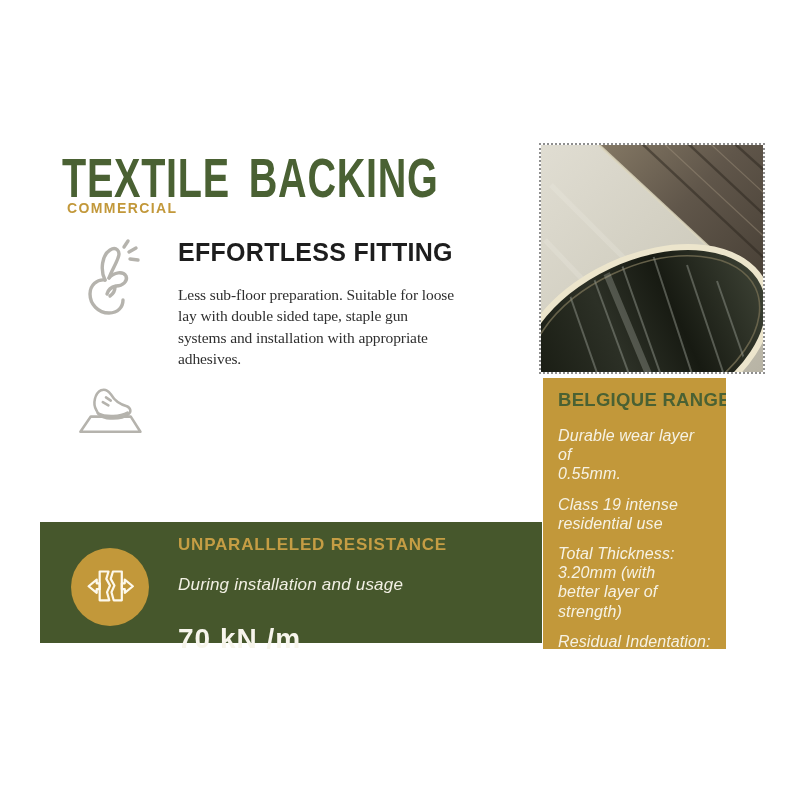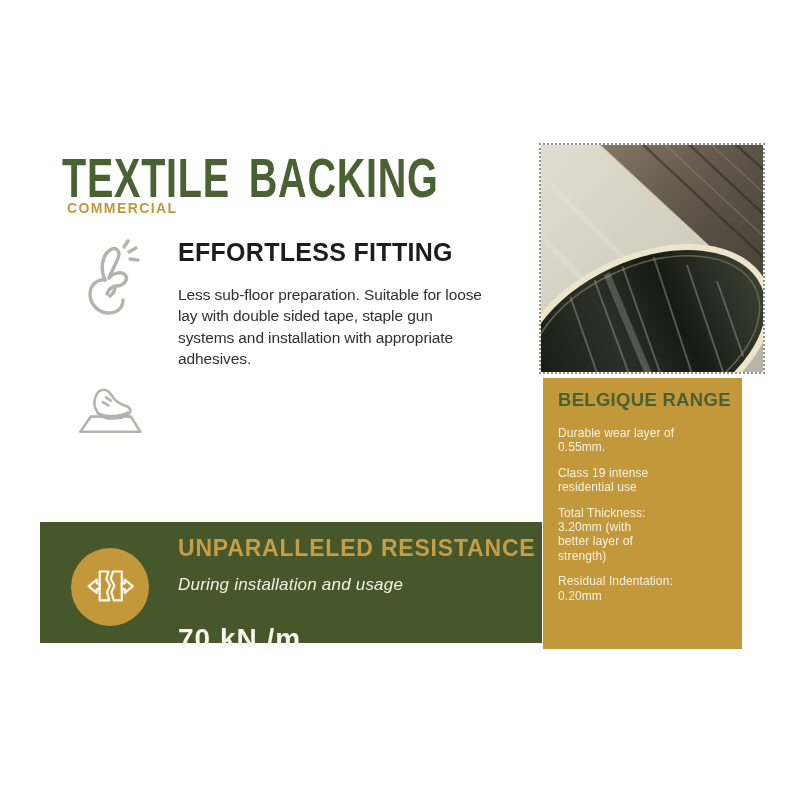--- a/index.html
+++ b/index.html
@@ -21,63 +21,63 @@
   
   .feature{position:absolute;left:78px;display:flex;align-items:flex-start;}
   .feature .icon-box{width:64px;height:80px;flex:0 0 64px;margin-right:36px;}
   .feature .txt{width:372px;}
   .feature h3{
     margin:0 0 17px 0;font-size:25px;font-weight:700;color:#1d1d1d;
     letter-spacing:.3px;white-space:nowrap;
   }
   .feature p{
     margin:0;font-size:15.5px;line-height:1.38;color:#2f2f2f;
-    letter-spacing:-.1px;white-space:pre-line;
+    letter-spacing:-.1px;white-space:pre-line;font-family:Liberation Serif, serif;
   }
   #feature-0{top:238px;}
   #feature-1{top:383px;}
   
   .photo{
     position:absolute;left:539px;top:143px;width:222px;height:227px;
     border:2px dotted #8f8f8f;box-sizing:content-box;background:#fff;
   }
   .photo svg{display:block;width:222px;height:227px;}
   
   .banner{
     position:absolute;left:40px;top:522px;width:502px;height:121px;
     background:#46572c;
   }
   .banner .circle{
     position:absolute;left:31px;top:26px;width:78px;height:78px;border-radius:50%;
     background:#c2983a;display:flex;align-items:center;justify-content:center;
   }
   .banner h3{
     position:absolute;left:138px;top:13px;margin:0;
-    font-size:23px;font-weight:700;color:#c59d44;letter-spacing:.8px;white-space:nowrap;
+    font-size:17px;font-weight:700;color:#c59d44;letter-spacing:.8px;white-space:nowrap;
   }
   .banner .line1{
     position:absolute;left:138px;top:53px;
     font-size:17px;color:#f2f0e4;letter-spacing:.2px;white-space:nowrap;font-style:italic;
   }
   .banner .value{
     position:absolute;left:138px;top:76px;
     font-size:28px;font-weight:700;color:#f7f5ec;letter-spacing:1px;white-space:nowrap;margin-top:25px;
   }
   
   .range{
-    position:absolute;left:543px;top:378px;width:199px;height:271px;
+    position:absolute;left:543px;top:378px;width:183px;height:271px;
     background:#c2983a;box-sizing:border-box;padding:11px 15px;overflow:hidden;
   }
   .range h3{
     margin:0 0 15px 0;font-size:18.5px;font-weight:700;color:#4a6133;
     letter-spacing:.3px;white-space:nowrap;
   }
   .range p{
-    margin:0 0 11px 0;font-size:12px;line-height:1.2;color:#f6f2e4;
-    white-space:pre-line;letter-spacing:.1px;
+    margin:0 0 11px 0;font-size:16px;line-height:1.2;color:#f6f2e4;
+    white-space:pre-line;letter-spacing:.1px;font-style:italic;
   }
 </style>
 </head>
 <body>
 
 <div id="canvas">
 
   <h1 class="title">TEXTILE BACKING</h1>
   <div class="subtitle">COMMERCIAL</div>
 

